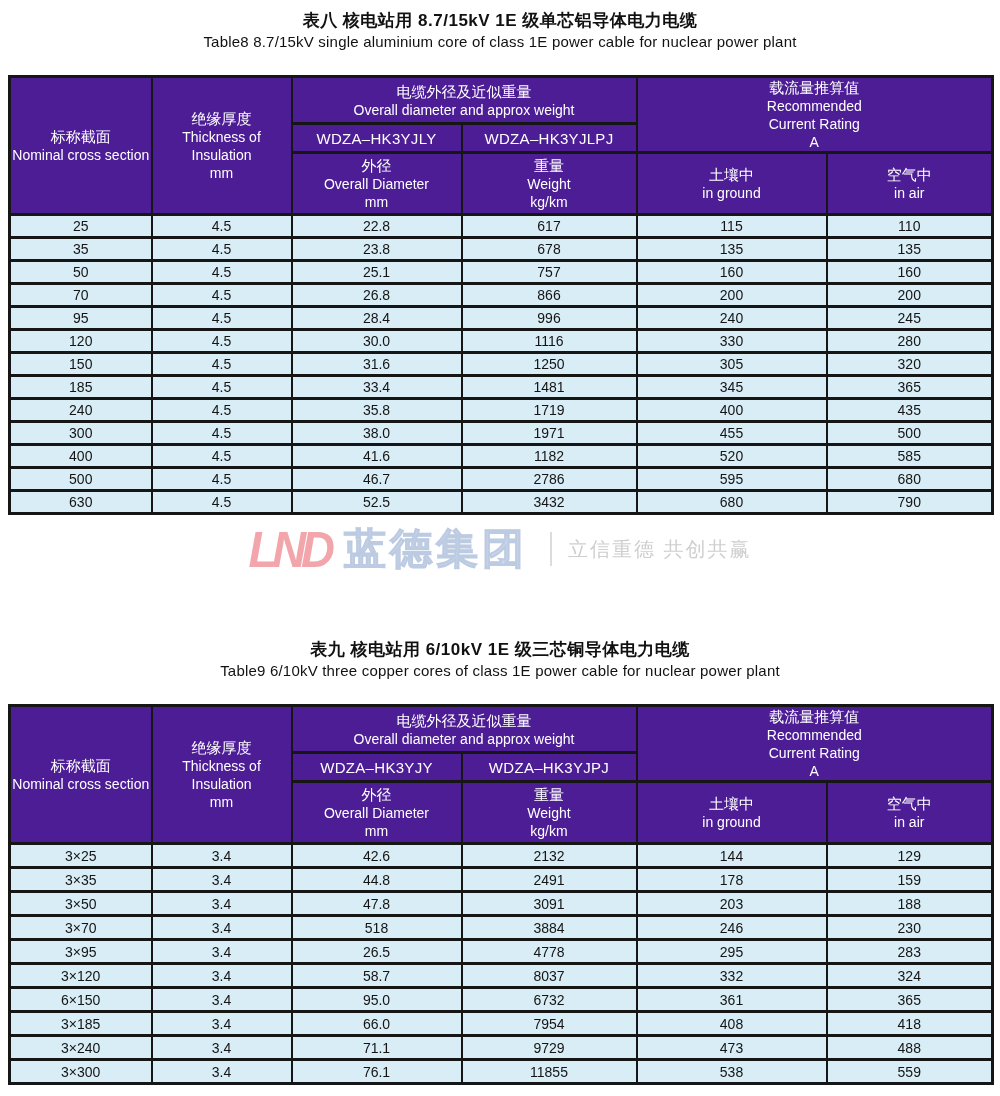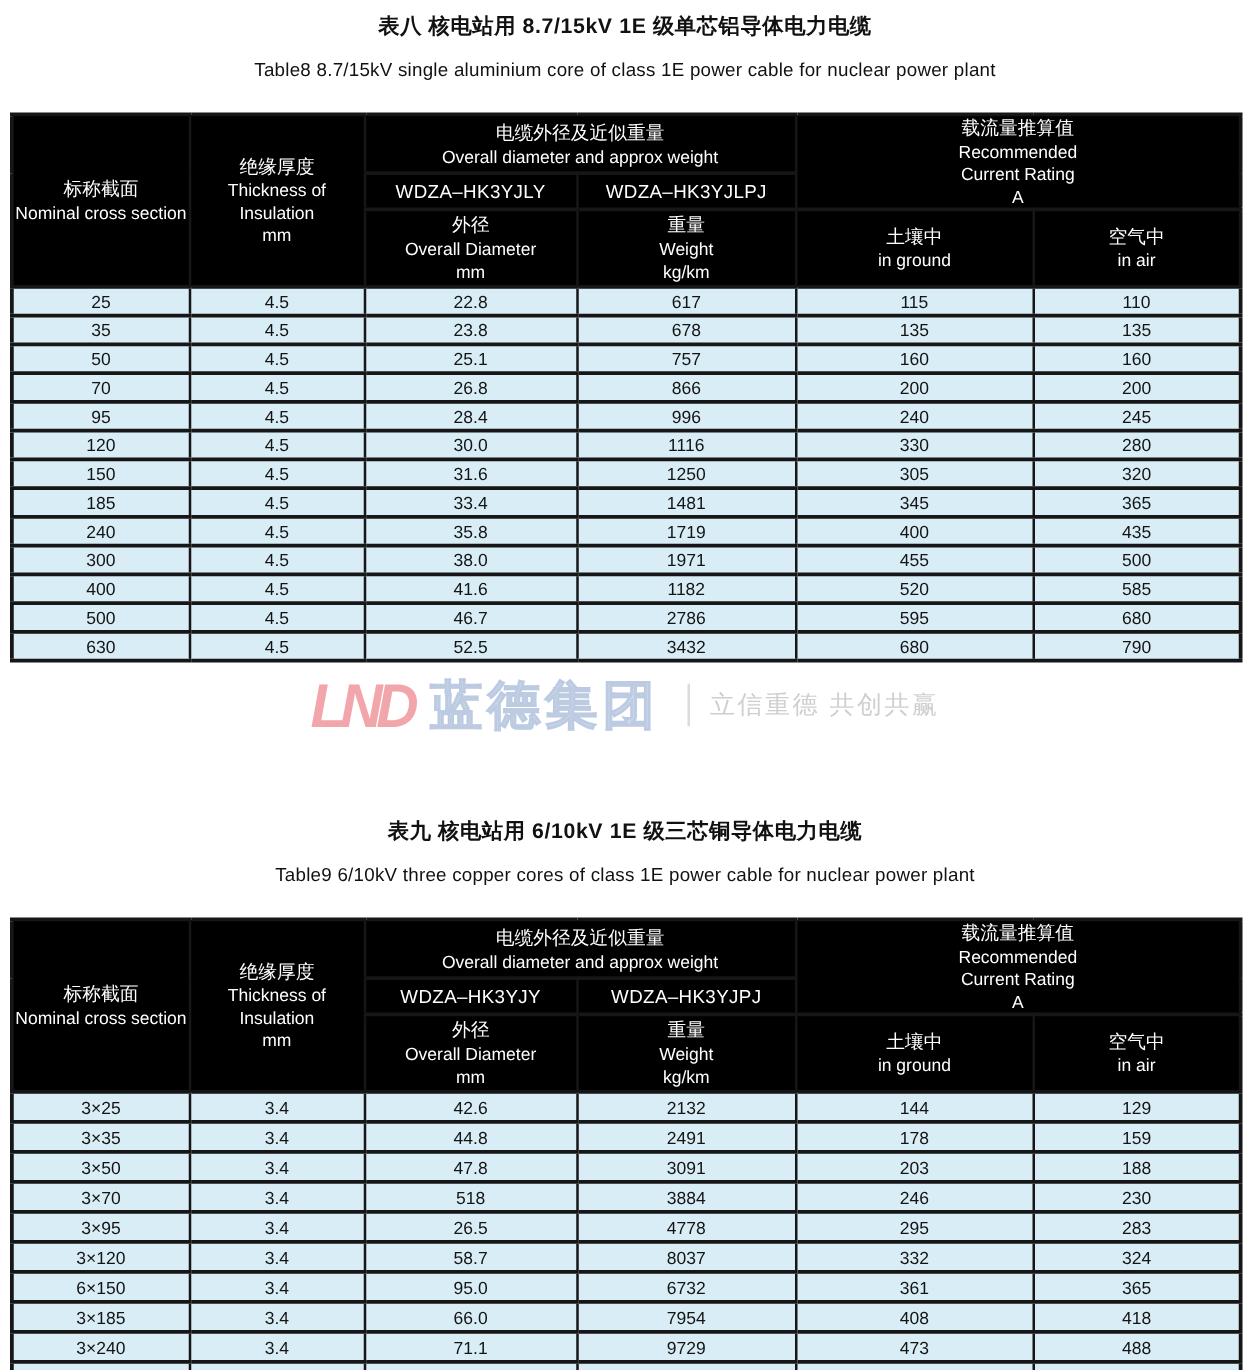--- a/index.html
+++ b/index.html
@@ -7,35 +7,35 @@
   body {
     width:1000px; height:1096px;
     font-family:"Liberation Sans","DejaVu Sans",sans-serif;
     color:#111; overflow:hidden;
   }
   .title-zh {
     text-align:center; font-size:17px; font-weight:bold;
     letter-spacing:0.5px; padding-top:9px;
   }
   .title-en {
-    text-align:center; font-size:15px; margin-top:16px;
+    text-align:center; font-size:15px; margin-top:1px;
     letter-spacing:0.2px;
   }
   table.dtable {
     border-collapse:collapse; table-layout:fixed;
     width:983px; margin-left:8px; margin-top:25px;
     border:3px solid #161616;
   }
   .dtable th, .dtable td {
     border-left:2px solid #161616; border-right:2px solid #161616;
     border-top:3px solid #161616; border-bottom:3px solid #161616;
     text-align:center; vertical-align:middle; padding:0;
   }
   .dtable th {
-    background:#000000; color:#ffffff; font-weight:normal;
+    background:#4c1d95; color:#ffffff; font-weight:normal;
     font-size:14px;
   }
   .dtable th .zh { font-size:15px; line-height:19px; }
   .dtable th .en { font-size:14px; line-height:18px; }
   .dtable th .unit { font-size:14px; line-height:18px; }
   .dtable th.model-cell { font-size:15px; letter-spacing:0.3px; }
   .dtable thead tr.h-row1 th { height:46px; }
   .dtable thead tr.h-row2 th { height:28px; }
   .dtable thead tr.h-row3 th { height:62px; }
   .dtable tbody td {

